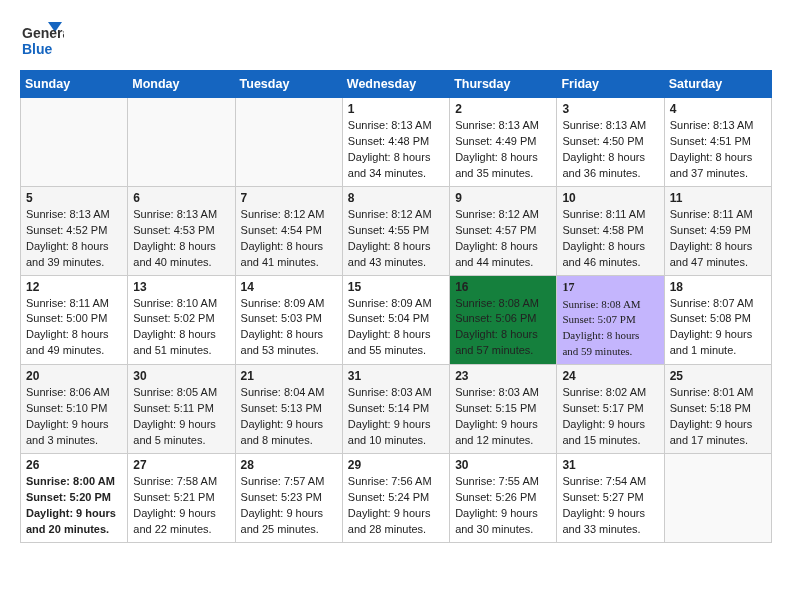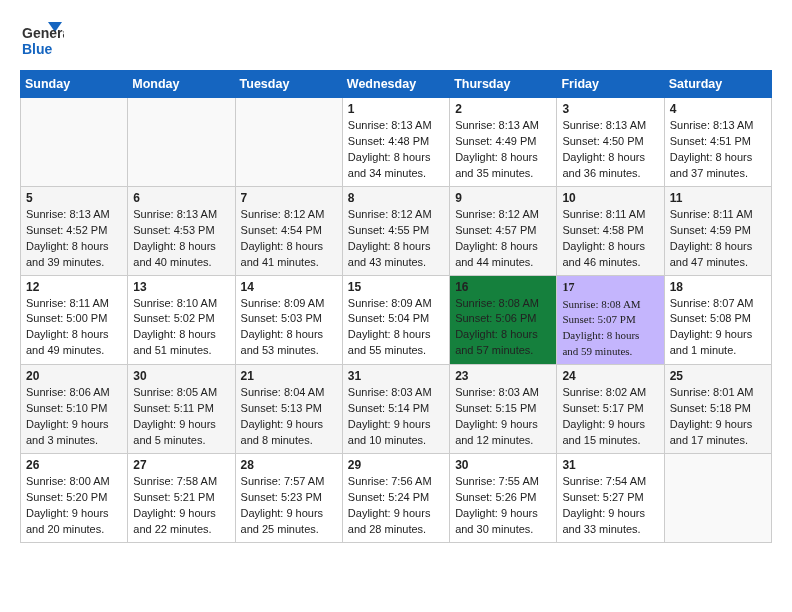--- a/index.html
+++ b/index.html
@@ -295,21 +295,21 @@
             <div class="day-num">25</div>
             <div class="day-info" style="white-space: pre-line;">Sunrise: 8:01 AM
 Sunset: 5:18 PM
 Daylight: 9 hours
 and 17 minutes.</div>
           </td>
         </tr>
         <tr>
           <td style="background: rgb(255, 255, 255);">
             <div class="day-num">26</div>
-            <div class="day-info" style="white-space: pre-line;">Sunrise: 8:00 AM
+            <div class="day-info" style="white-space: pre-line; font-weight: bold;">Sunrise: 8:00 AM
 Sunset: 5:20 PM
 Daylight: 9 hours
 and 20 minutes.</div>
           </td>
           <td style="background: rgb(255, 255, 255); margin-top: 9px;">
             <div class="day-num">27</div>
             <div class="day-info" style="white-space: pre-line;">Sunrise: 7:58 AM
 Sunset: 5:21 PM
 Daylight: 9 hours
 and 22 minutes.</div>

